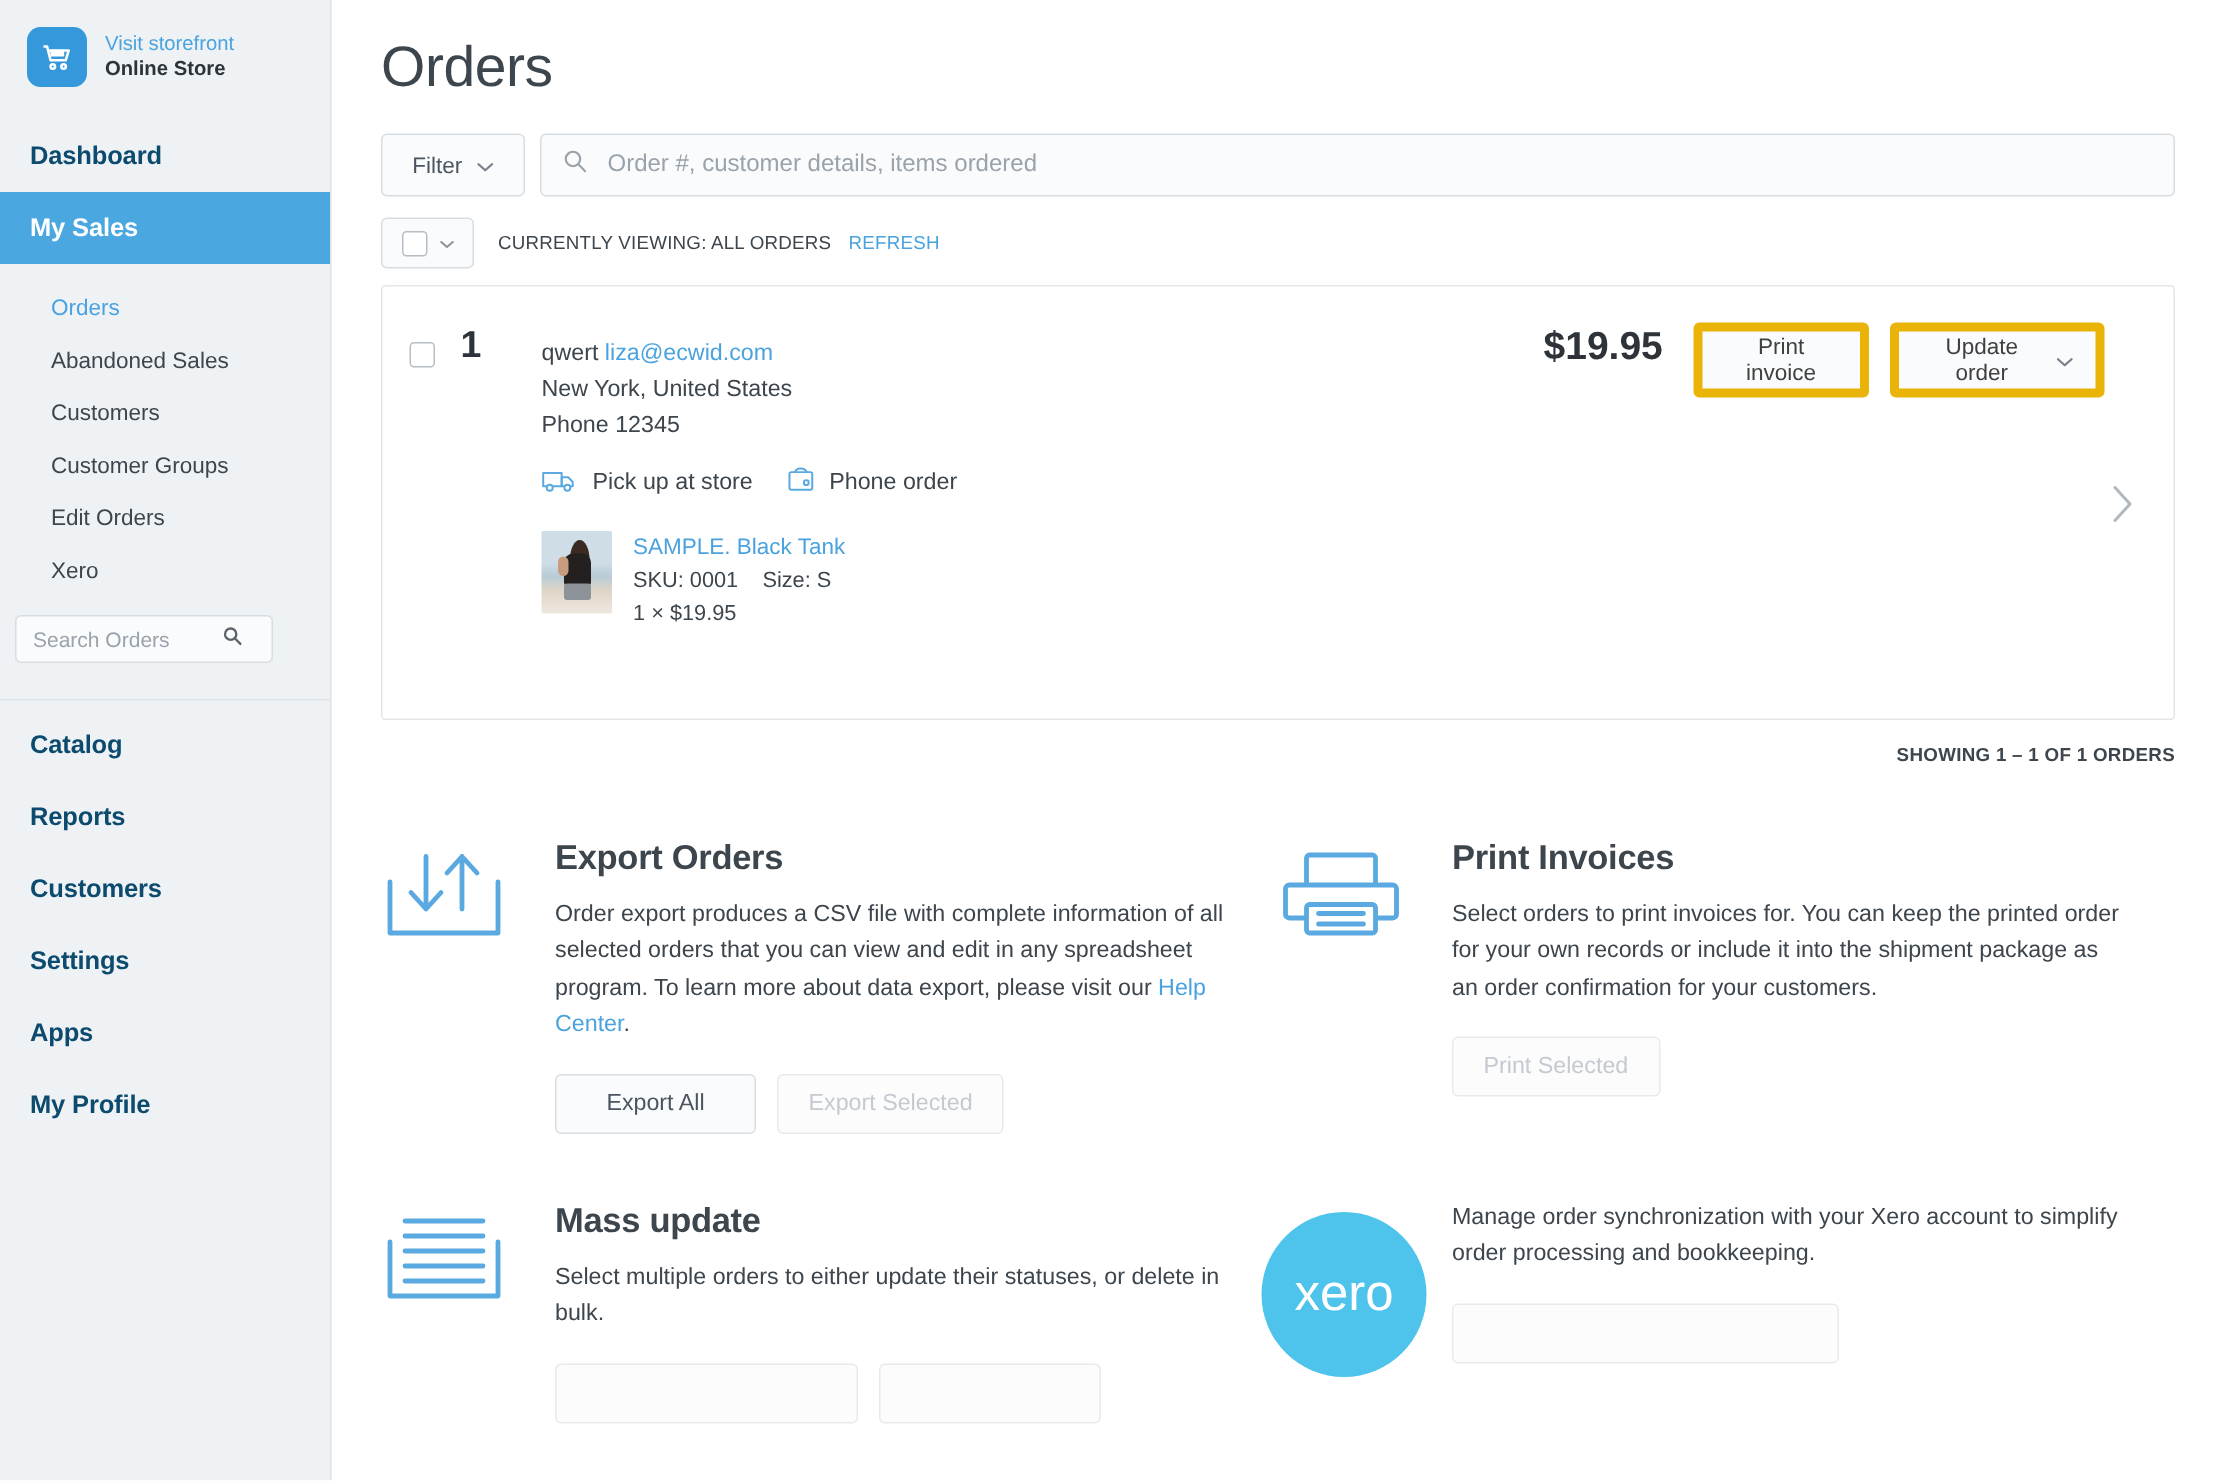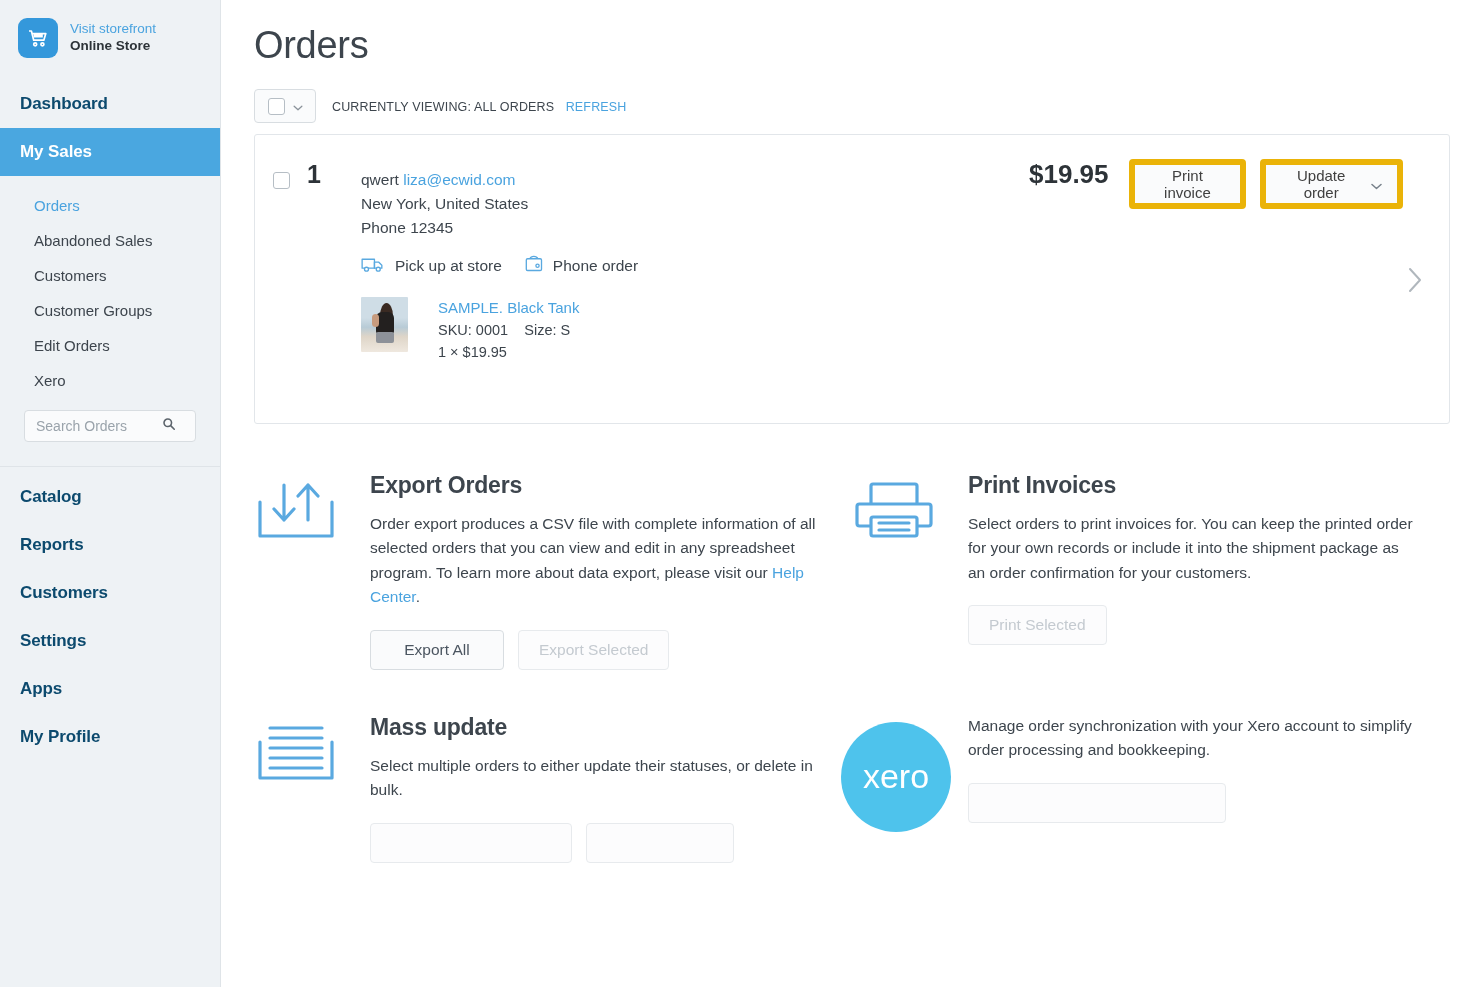--- a/index.html
+++ b/index.html
@@ -65,21 +65,21 @@
   .subnav-item {
     display: block;
     font-size: 15px;
     color: #3d454d;
     padding: 9px 0 9px 34px;
     text-decoration: none;
     cursor: pointer;
   }
   .subnav-item.active { color: #4aa3df; }
   .side-search {
-    margin: 12px 0 0 24px;
+    margin: 12px 0 0 10px;
     width: 172px; height: 32px;
     background: #fafbfc;
     border: 1px solid #d8dde1;
     border-radius: 4px;
     display: flex; align-items: center;
     padding: 0 9px;
   }
   .side-search input {
     border: 0; background: transparent; outline: none;
     font-family: "Liberation Sans", sans-serif;
@@ -196,21 +196,21 @@
   .status-ship {
     color: #6dc04a; font-weight: bold; cursor: pointer;
     display: inline-flex; align-items: center; gap: 8px;
   }
   .cust-line {
     margin-top: 11px; font-size: 15.5px; color: #3d454d; line-height: 1.55;
   }
   .cust-line a { color: #4aa3df; text-decoration: none; }
   .badges { display: flex; align-items: center; gap: 22px; margin-top: 14px; }
   .badge { display: flex; align-items: center; gap: 9px; font-size: 15.5px; color: #3d454d; }
-  .item-row { display: flex; margin-top: 20px; gap: 30px; }
+  .item-row { display: flex; margin-top: 20px; gap: 14px; }
   .item-thumb {
     width: 47px; height: 55px; flex: none;
     border-radius: 1px; overflow: hidden;
     background: linear-gradient(to bottom, #cfdde6 0%, #cfdde6 38%, #b8cbd6 55%, #ded5c8 72%, #efe8df 100%);
     position: relative;
   }
   .item-thumb .fig-hair {
     position: absolute; left: 19px; top: 6px; width: 13px; height: 26px;
     background: #3a2a22; border-radius: 50% 50% 40% 40%;
   }
@@ -334,20 +334,39 @@
       <a class="nav-item">Settings</a>
       <a class="nav-item">Apps</a>
       <a class="nav-item">My Profile</a>
     </div>
   </aside>
 
   <main class="main">
 
     <h1 class="page-title">Orders</h1>
 
+    <div class="filter-row">
+      <div class="filter-btn">
+        <span>Filter</span>
+        <span>
+          <svg width="11" height="7" viewBox="0 0 11 7" fill="none" stroke="#77808a" stroke-width="1.5">
+              <path d="M1 1.5 L5.5 5.5 L10 1.5" stroke-linecap="round" stroke-linejoin="round"></path>
+            </svg>
+        </span>
+      </div>
+      <div class="search-box">
+        <span>
+          <svg width="17" height="17" viewBox="0 0 18 18" fill="none" stroke="#9aa3ab" stroke-width="1.5">
+            <circle cx="7.4" cy="7.4" r="5.1"></circle>
+              <path d="M11.2 11.2 L16 16" stroke-linecap="round"></path>
+          </svg>
+        </span>
+        <input placeholder="Order #, customer details, items ordered" style="">
+      </div>
+    </div>
 
     <div class="viewing-row">
       <div class="bulk-check">
         <span class="cbox"></span>
         <span>
           <svg width="10" height="6" viewBox="0 0 11 7" fill="none" stroke="#8a929a" stroke-width="1.5">
               <path d="M1 1.5 L5.5 5.5 L10 1.5" stroke-linecap="round" stroke-linejoin="round"></path>
             </svg>
         </span>
       </div>
@@ -430,20 +449,21 @@
         </button>
       </div>
 
       <span class="oc-arrow">
         <svg width="16" height="26" viewBox="0 0 16 26" fill="none" stroke="#b0b7bd" stroke-width="2">
             <path d="M3 2 L13 13 L3 24" stroke-linecap="round" stroke-linejoin="round"></path>
           </svg>
       </span>
     </div>
 
+    <div class="showing">SHOWING 1 – 1 OF 1 ORDERS</div>
 
     <div class="panels">
 
       <section class="panel">
         <div class="panel-icon">
           <svg width="84" height="62" viewBox="0 0 84 62" fill="none" stroke="#5aa9e0" stroke-width="3.2">
             <path d="M6 22 V56 H78 V22" stroke-linecap="round" stroke-linejoin="round"></path>
             <path d="M30 5 V40 M30 40 L20 29 M30 40 L40 29" stroke-linecap="round" stroke-linejoin="round"></path>
             <path d="M54 40 V5 M54 5 L44 16 M54 5 L64 16" stroke-linecap="round" stroke-linejoin="round"></path>
           </svg>

